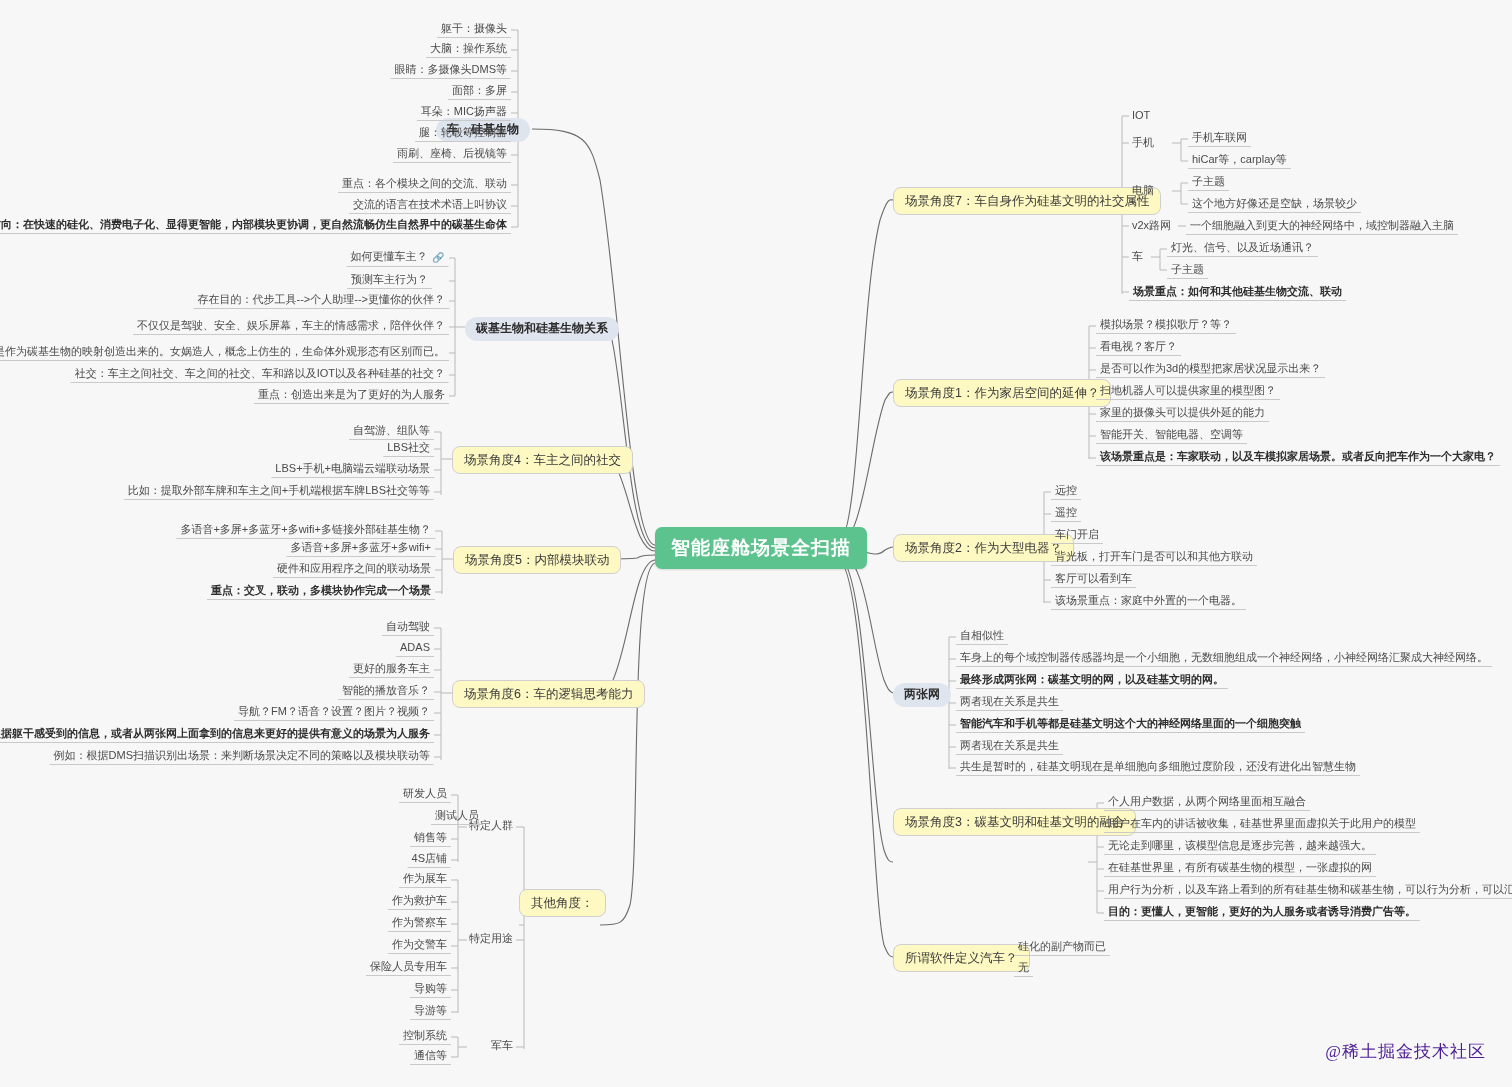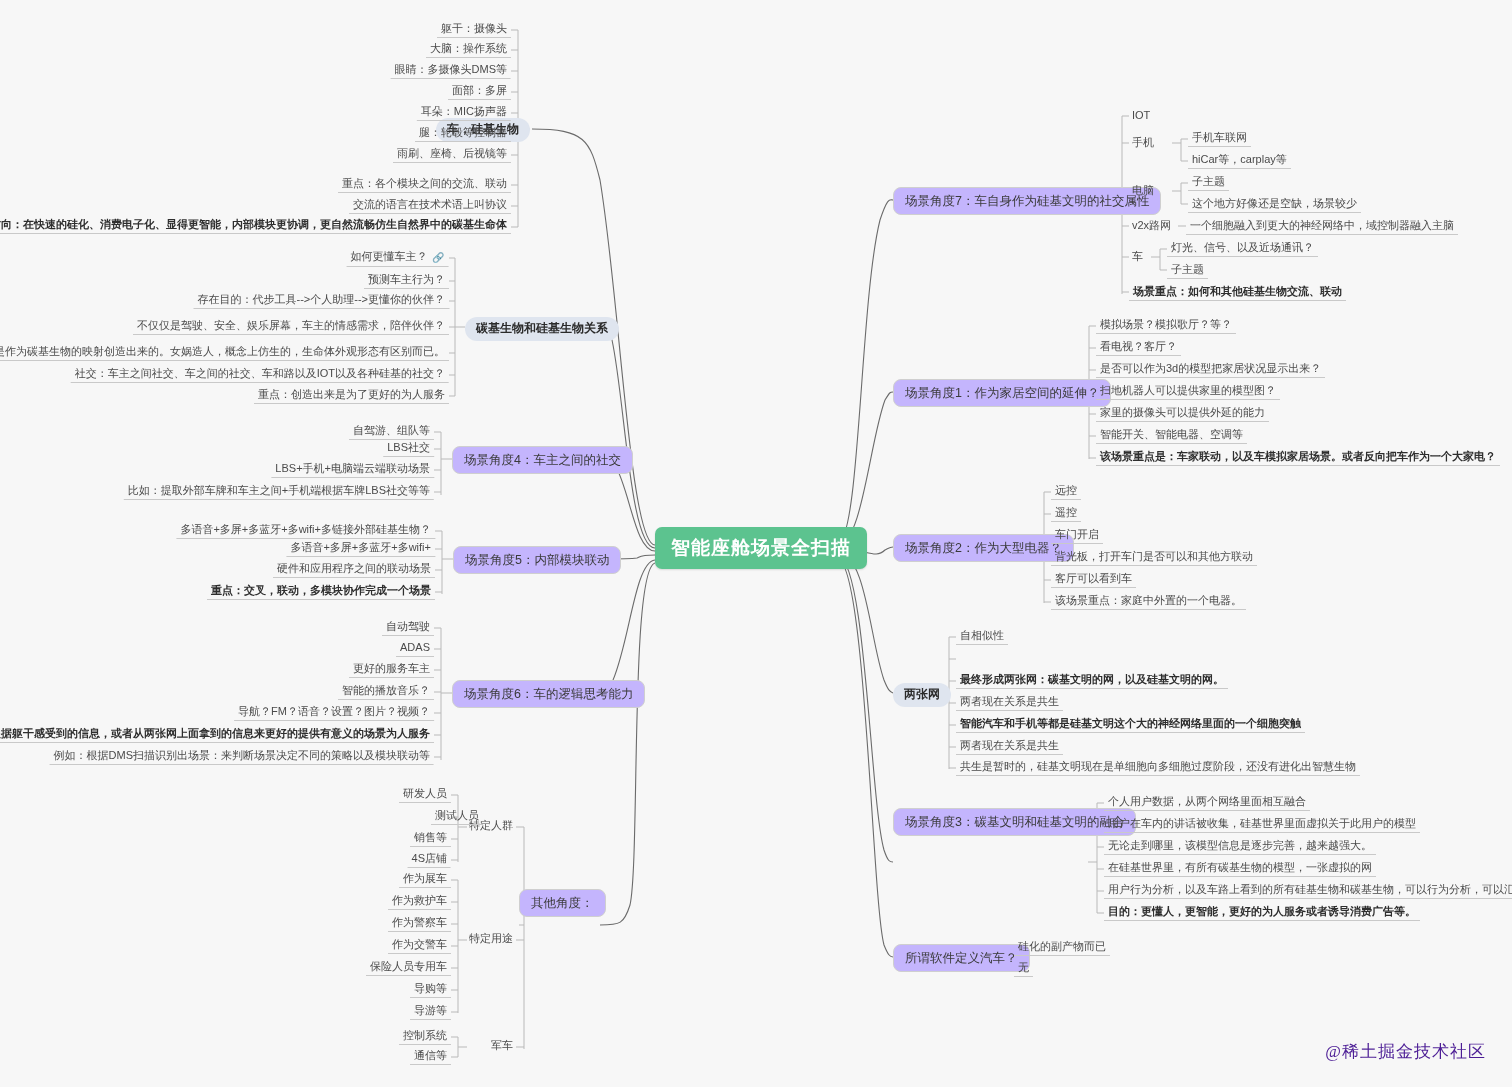--- a/index.html
+++ b/index.html
@@ -40,21 +40,21 @@
   .pill{
     background:#dfe5ef;
     color:#2b2b2b;
     border-radius:12px;
     font-size:12px;
     font-weight:700;
     padding:5px 11px;
   }
   
   .boxed{
-    background:#c4b5fd;
+    background:#fef9c3;
     color:#3a3a3a;
     border:1px solid #cfcfcf;
     border-radius:8px;
     font-size:12.5px;
     padding:6px 11px;
   }
   
   .leaf{
     color:#4a4a4a;
     font-size:11px;
@@ -171,21 +171,21 @@
   <div class="node leaf rt" style="left:511px;top:83px;transform:translateX(-100%);">面部：多屏</div>
   <div class="node leaf rt" style="left:511px;top:104px;transform:translateX(-100%);">耳朵：MIC扬声器</div>
   <div class="node leaf rt" style="left:511px;top:125px;transform:translateX(-100%);">腿：轮毂等控制器</div>
   <div class="node leaf rt" style="left:511px;top:146px;transform:translateX(-100%);">雨刷、座椅、后视镜等</div>
   <div class="node leaf rt" style="left:511px;top:176px;transform:translateX(-100%);">重点：各个模块之间的交流、联动</div>
   <div class="node leaf rt" style="left:511px;top:197px;transform:translateX(-100%);">交流的语言在技术术语上叫协议</div>
   <div class="node leaf bold rt" style="left:511px;top:217px;transform:translateX(-100%);">进化方向：在快速的硅化、消费电子化、显得更智能，内部模块更协调，更自然流畅仿生自然界中的碳基生命体</div>
 
   <div class="node pill" style="left:465px;top:317px;">碳基生物和硅基生物关系</div>
   <div class="node leaf rt" style="left:449px;top:249px;transform:translateX(-100%);"><span>如何更懂车主？</span><span class="link-ic">🔗</span></div>
-  <div class="node leaf rt" style="left:449px;top:272px;transform:translateX(-100%);">预测车主行为？</div>
+  <div class="node leaf rt" style="left:432px;top:272px;transform:translateX(-100%);">预测车主行为？</div>
   <div class="node leaf rt" style="left:449px;top:292px;transform:translateX(-100%);">存在目的：代步工具--&gt;个人助理--&gt;更懂你的伙伴？</div>
   <div class="node leaf rt" style="left:449px;top:318px;transform:translateX(-100%);">不仅仅是驾驶、安全、娱乐屏幕，车主的情感需求，陪伴伙伴？</div>
   <div class="node leaf rt" style="left:449px;top:344px;transform:translateX(-100%);">硅基生命是作为碳基生物的映射创造出来的。女娲造人，概念上仿生的，生命体外观形态有区别而已。</div>
   <div class="node leaf rt" style="left:449px;top:366px;transform:translateX(-100%);">社交：车主之间社交、车之间的社交、车和路以及IOT以及各种硅基的社交？</div>
   <div class="node leaf rt" style="left:449px;top:387px;transform:translateX(-100%);">重点：创造出来是为了更好的为人服务</div>
 
   <div class="node boxed" style="left:452px;top:446px;">场景角度4：车主之间的社交</div>
   <div class="node leaf rt" style="left:434px;top:423px;transform:translateX(-100%);">自驾游、组队等</div>
   <div class="node leaf rt" style="left:434px;top:440px;transform:translateX(-100%);">LBS社交</div>
   <div class="node leaf rt" style="left:434px;top:461px;transform:translateX(-100%);">LBS+手机+电脑端云端联动场景</div>
@@ -255,20 +255,21 @@
   <div class="node boxed" style="left:893px;top:534px;">场景角度2：作为大型电器？</div>
   <div class="node leaf lt" style="left:1051px;top:483px;">远控</div>
   <div class="node leaf lt" style="left:1051px;top:505px;">遥控</div>
   <div class="node leaf lt" style="left:1051px;top:527px;">车门开启</div>
   <div class="node leaf lt" style="left:1051px;top:549px;">背光板，打开车门是否可以和其他方联动</div>
   <div class="node leaf lt" style="left:1051px;top:571px;">客厅可以看到车</div>
   <div class="node leaf lt" style="left:1051px;top:593px;">该场景重点：家庭中外置的一个电器。</div>
 
   <div class="node pill" style="left:893px;top:683px;">两张网</div>
   <div class="node leaf lt" style="left:956px;top:628px;">自相似性</div>
+  <div class="node leaf lt" style="left:956px;top:650px;">车身上的每个域控制器传感器均是一个小细胞，无数细胞组成一个神经网络，小神经网络汇聚成大神经网络。</div>
   <div class="node leaf bold lt" style="left:956px;top:672px;">最终形成两张网：碳基文明的网，以及硅基文明的网。</div>
   <div class="node leaf lt" style="left:956px;top:694px;">两者现在关系是共生</div>
   <div class="node leaf bold lt" style="left:956px;top:716px;">智能汽车和手机等都是硅基文明这个大的神经网络里面的一个细胞突触</div>
   <div class="node leaf lt" style="left:956px;top:738px;">两者现在关系是共生</div>
   <div class="node leaf lt" style="left:956px;top:759px;">共生是暂时的，硅基文明现在是单细胞向多细胞过度阶段，还没有进化出智慧生物</div>
 
   <div class="node boxed" style="left:893px;top:808px;">场景角度3：碳基文明和硅基文明的融合</div>
   <div class="node leaf lt" style="left:1104px;top:794px;">个人用户数据，从两个网络里面相互融合</div>
   <div class="node leaf lt" style="left:1104px;top:816px;">用户在车内的讲话被收集，硅基世界里面虚拟关于此用户的模型</div>
   <div class="node leaf lt" style="left:1104px;top:838px;">无论走到哪里，该模型信息是逐步完善，越来越强大。</div>

